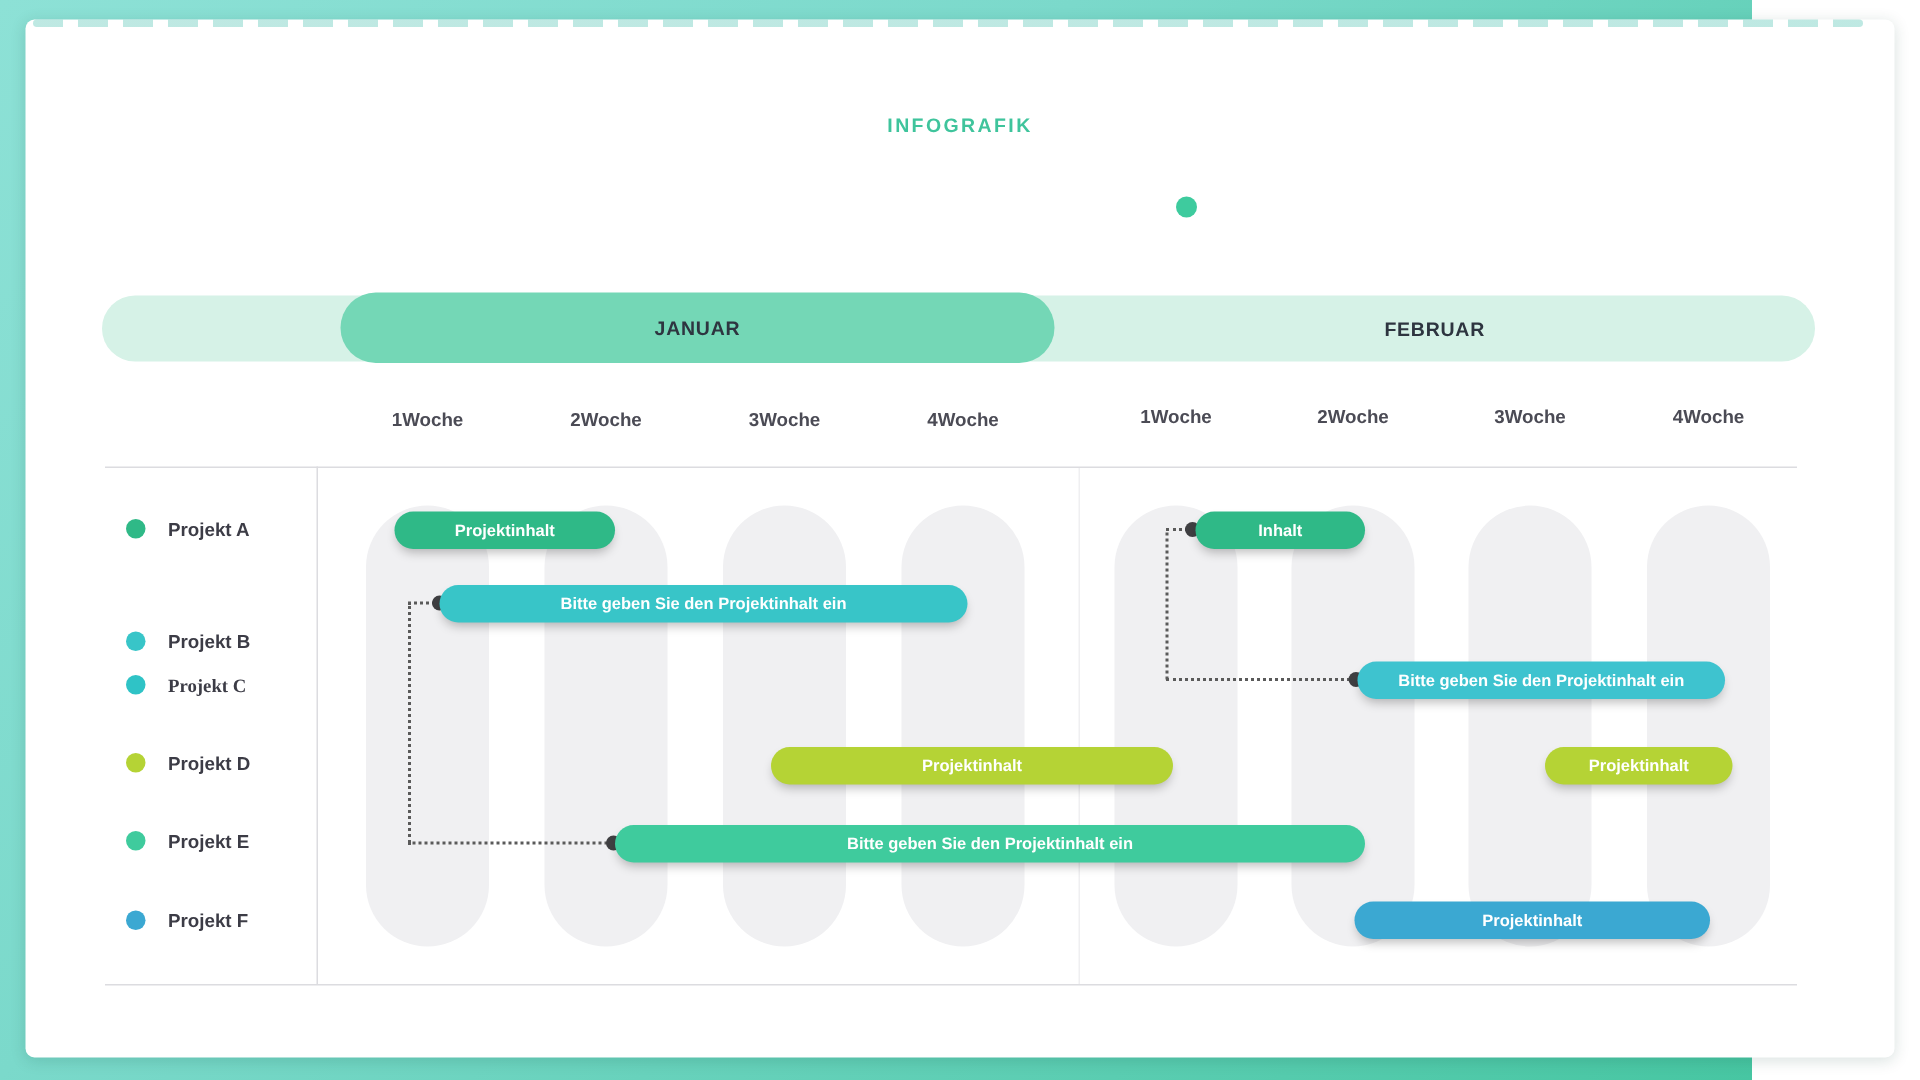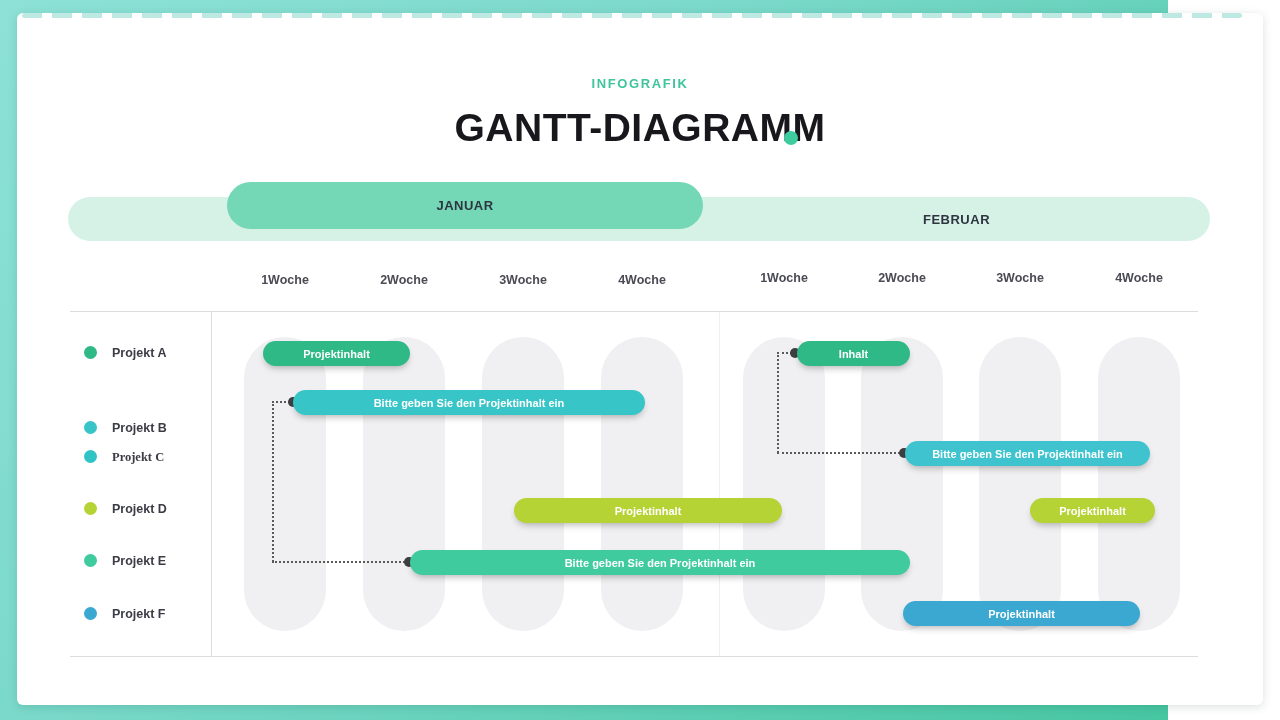--- a/index.html
+++ b/index.html
@@ -33,21 +33,21 @@
   .title-dot {
     position:absolute; left:784px; top:131px; width:14px; height:14px;
     border-radius:50%; background:#3ecb9e;
   }
 
   .month-track {
     position:absolute; left:68px; top:197px; width:1142px; height:44px;
     background:#d6f2e7; border-radius:22px;
   }
   .month-pill-active {
-    position:absolute; left:227px; top:182px; width:476px; height:47px;
+    position:absolute; left:227px; top:195px; width:476px; height:47px;
     background:#74d7b6; border-radius:24px;
     display:flex; align-items:center; justify-content:center;
     font-size:13px; font-weight:bold; letter-spacing:.5px; color:#2e3540;
   }
   .month-label-inactive {
     position:absolute; left:703px; top:197px; width:507px; height:44px;
     display:flex; align-items:center; justify-content:center;
     font-size:13px; font-weight:bold; letter-spacing:.5px; color:#2e3540;
   }
 
@@ -114,21 +114,20 @@
 </head>
 <body>
 
 <div class="bg">
   <div class="card"></div>
   <div class="card-notches"></div>
 
   <div class="content">
 
     <div class="eyebrow">INFOGRAFIK</div>
-    <h1 class="title">GANTT-DIAGRAMM</h1>
     <div class="title-dot"></div>
 
     <div class="month-track"></div>
     <div class="month-pill-active">JANUAR</div>
     <div class="month-label-inactive">FEBRUAR</div>
 
     <div class="week wk0 pill">1Woche</div>
     <div class="week wk1">2Woche</div>
     <div class="week wk2 pill">3Woche</div>
     <div class="week wk3">4Woche</div>

